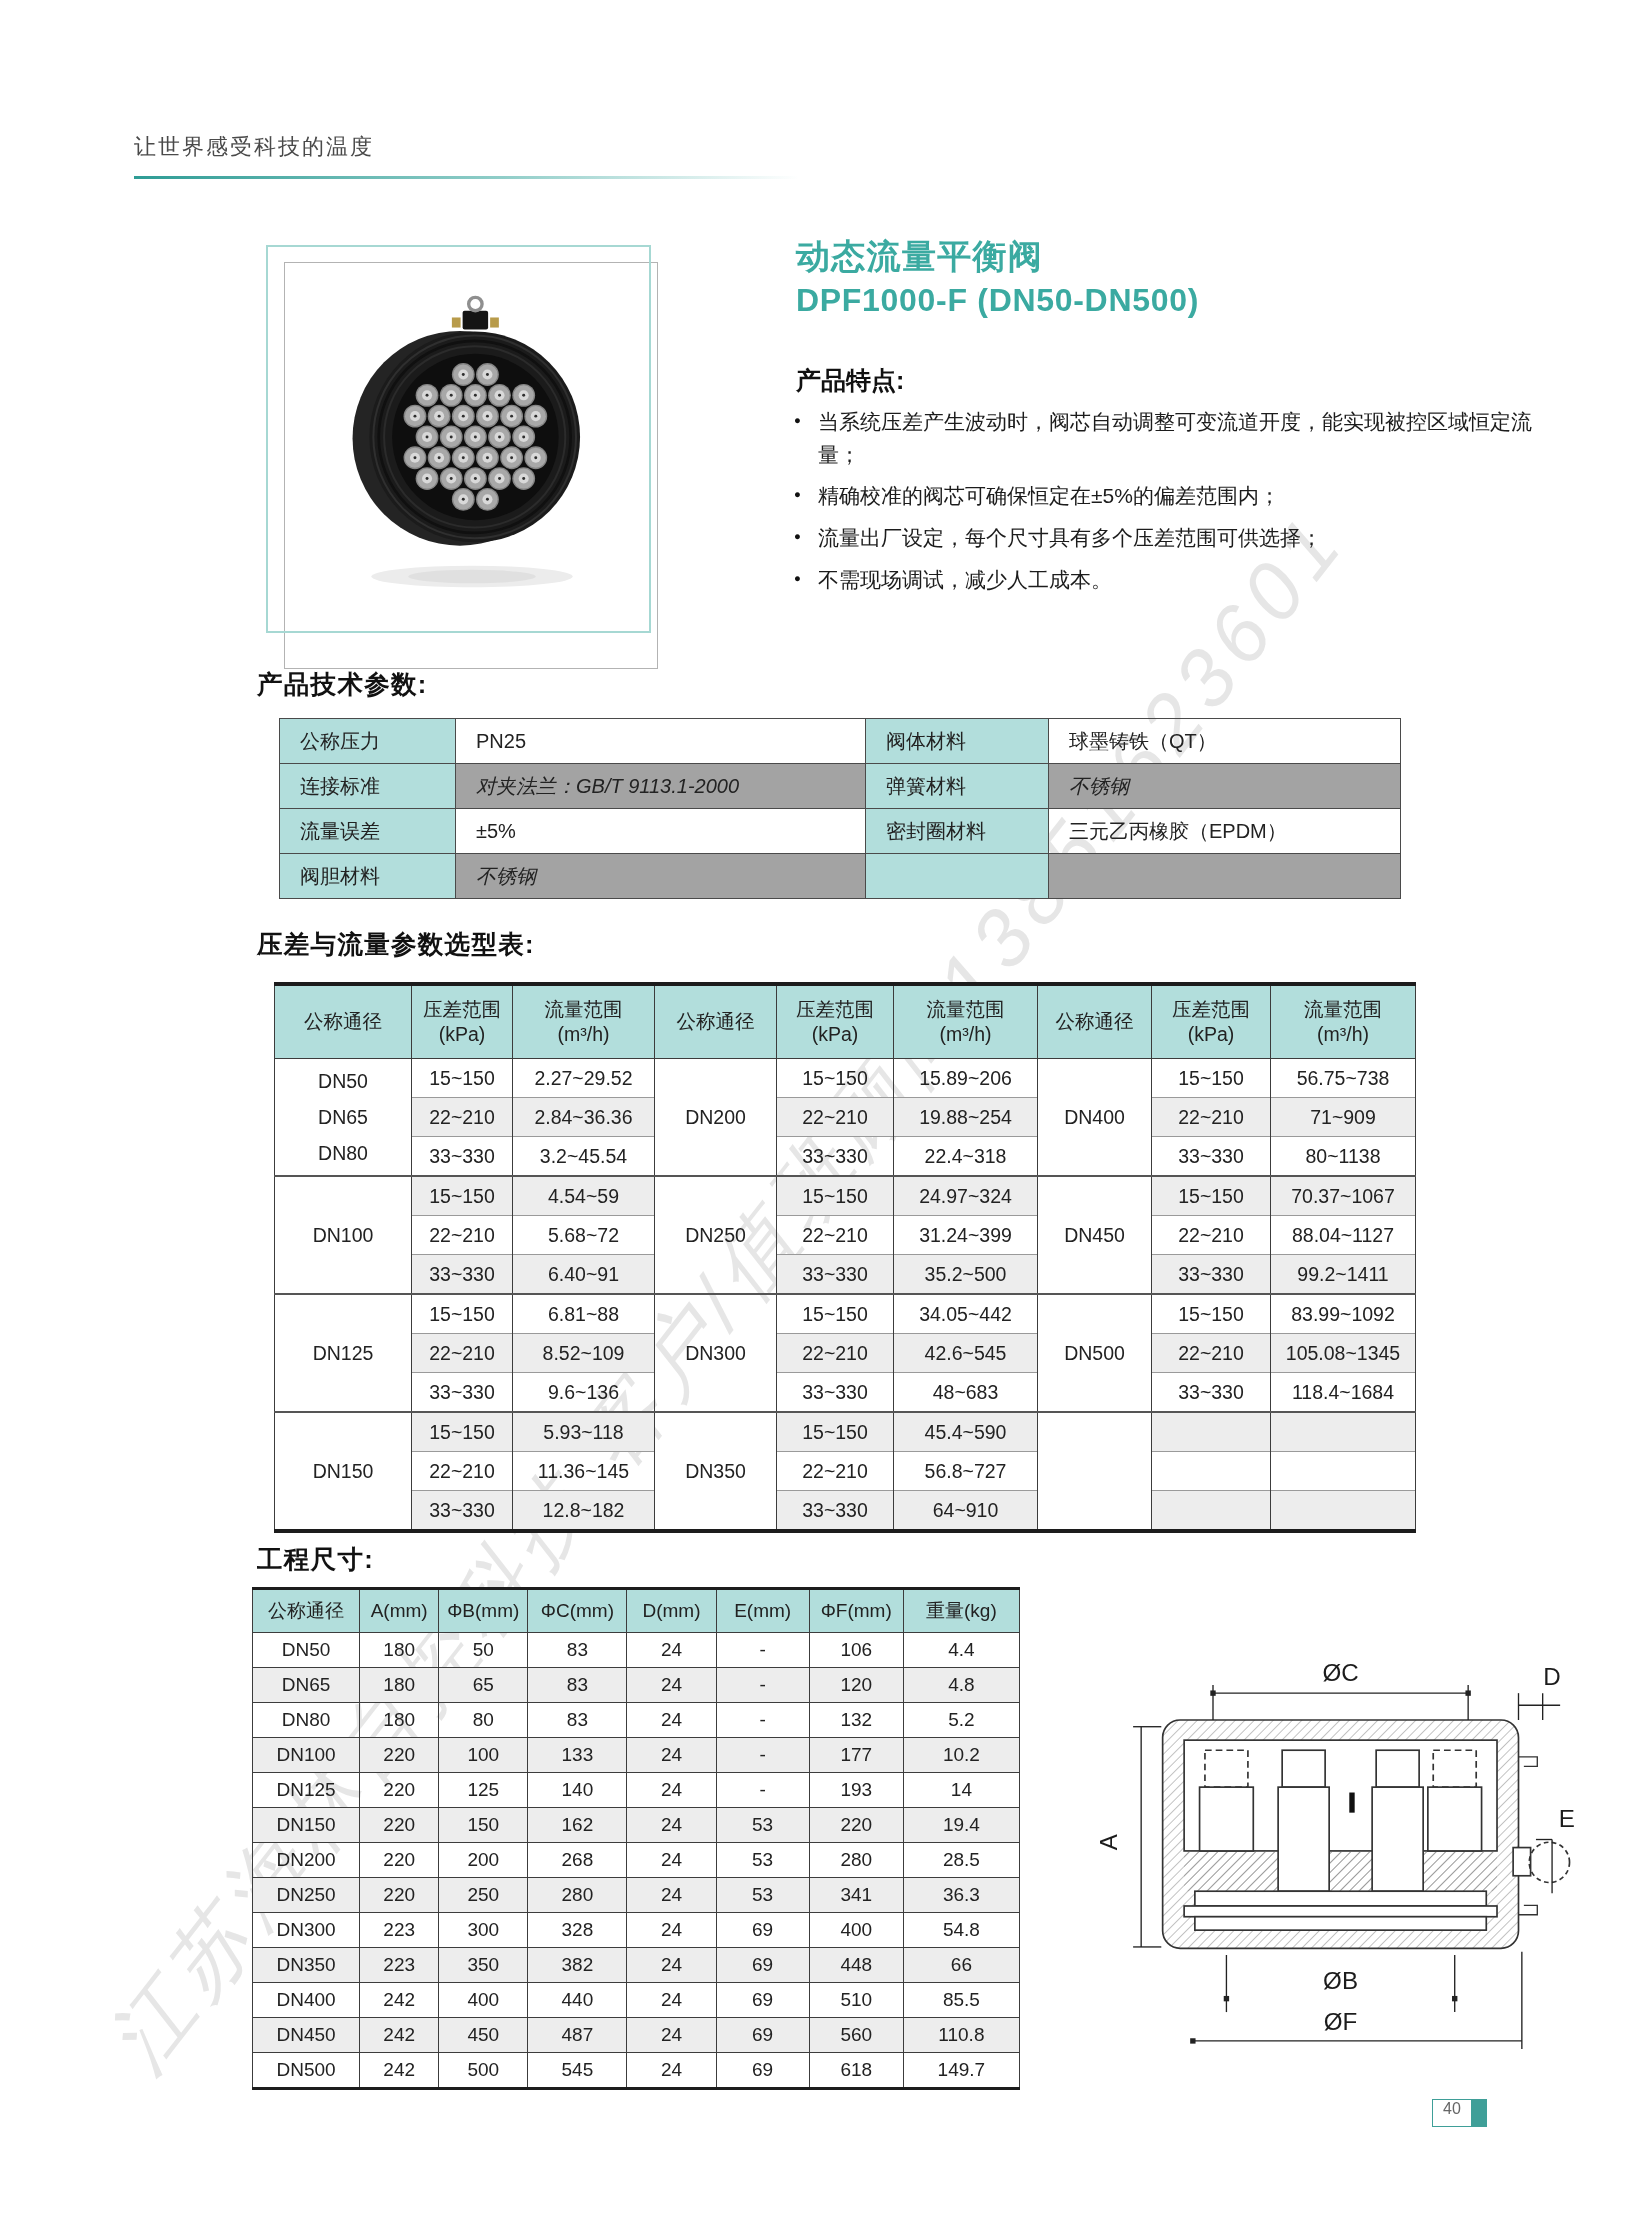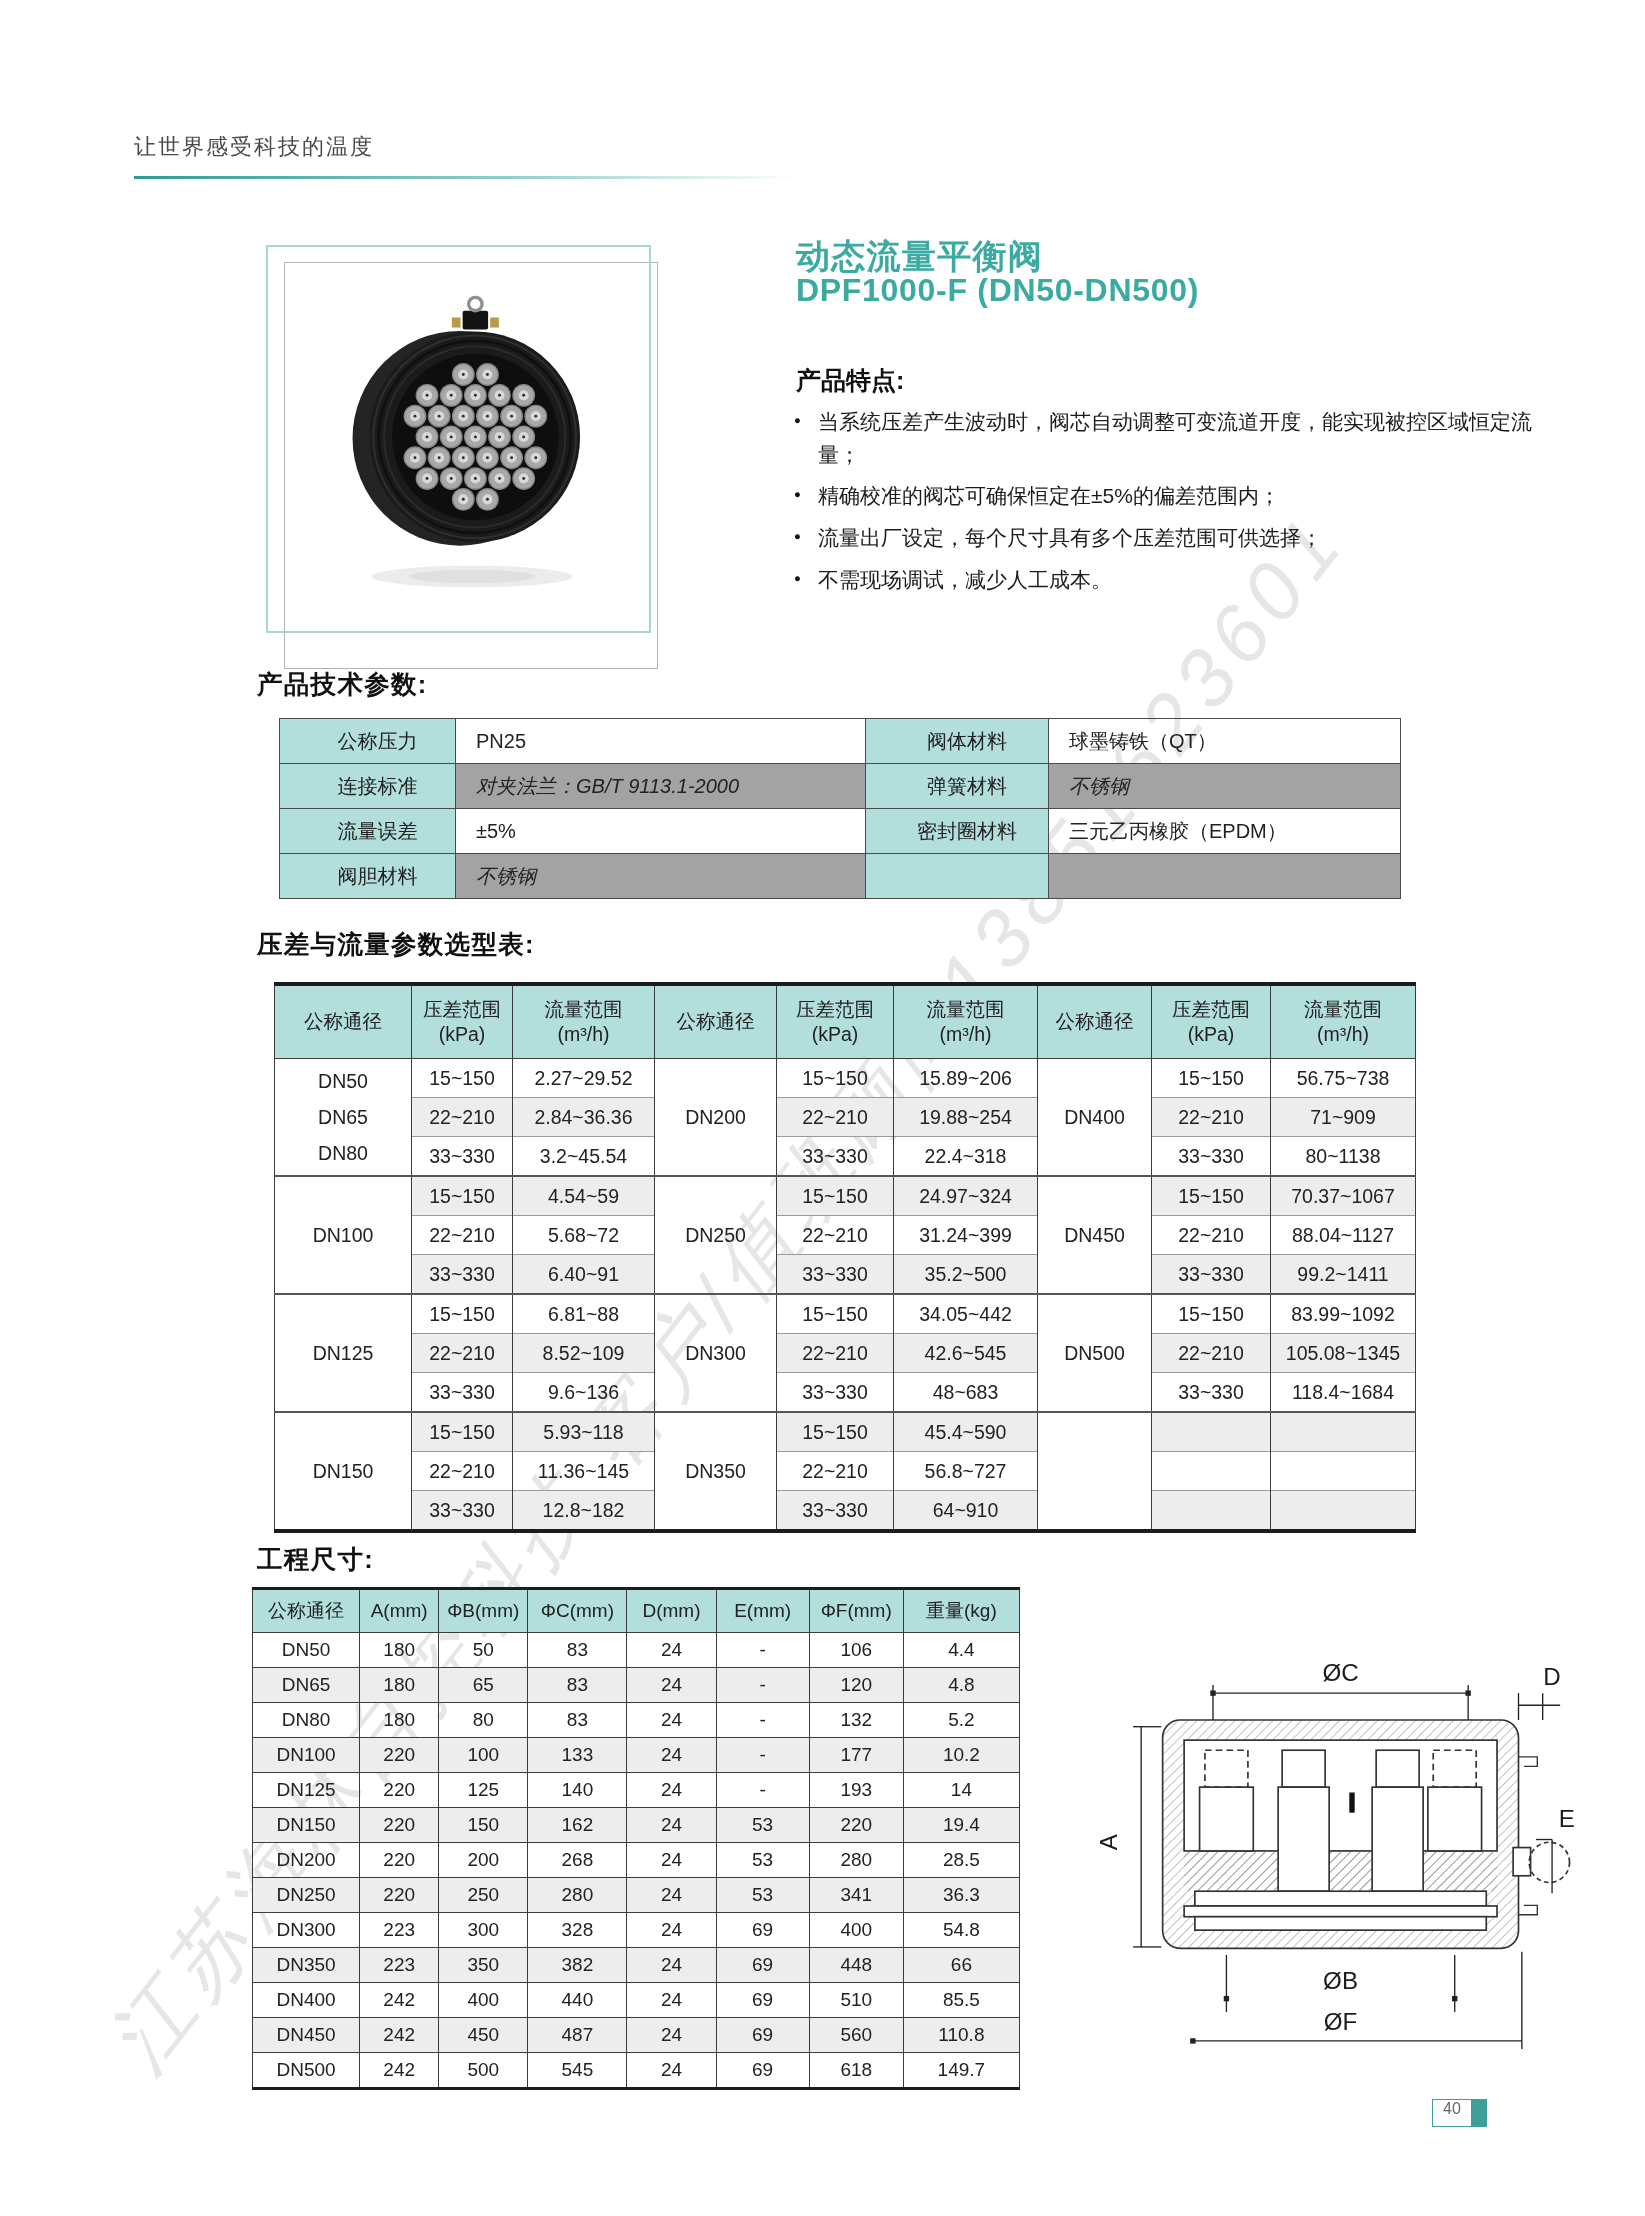--- a/index.html
+++ b/index.html
@@ -13,34 +13,34 @@
   .tagline{position:absolute;left:134px;top:132px;font-size:22px;color:#4a4a4a;letter-spacing:2px;z-index:2;}
   .header-rule{position:absolute;left:134px;top:176px;width:665px;height:3.4px;z-index:2;
                background:linear-gradient(to right,#2e9c95,#8fcdc8 55%,rgba(255,255,255,0));}
   .logo{position:absolute;left:1297px;top:107px;width:235px;height:101px;z-index:2;}
   
   .frame-gray{position:absolute;left:284px;top:262px;width:372px;height:405px;border:1.3px solid #b3b3b3;z-index:2;}
   .frame-teal{position:absolute;left:266px;top:245px;width:381px;height:384px;border:2px solid #a6d8d3;z-index:3;}
   .product-art{position:absolute;left:319px;top:289px;width:302px;height:316px;z-index:4;}
   
   .title1{position:absolute;left:796px;top:234px;font-size:34px;font-weight:bold;color:#3baaa1;z-index:2;letter-spacing:1.3px;}
-  .title2{position:absolute;left:796px;top:272px;font-size:32px;font-weight:bold;color:#3baaa1;z-index:2;letter-spacing:0.7px;}
+  .title2{position:absolute;left:796px;top:282px;font-size:32px;font-weight:bold;color:#3baaa1;z-index:2;letter-spacing:0.7px;}
   .features-heading{position:absolute;left:796px;top:364px;font-size:25px;font-weight:bold;color:#111;z-index:2;}
   .features{position:absolute;left:794px;top:406px;width:739px;margin:0;padding:0;list-style:none;z-index:2;}
   .features li{display:flex;font-size:21px;line-height:1.55;margin-bottom:9.4px;color:#1c1c1c;}
   .features .bullet{flex:0 0 24px;font-size:11.4px;padding-top:6px;color:#111;}
   .features .ftext{flex:1;}
   
   .sec-heading{position:absolute;font-size:25.5px;font-weight:bold;color:#111;z-index:2;letter-spacing:1.3px;}
   
   .tech-table{position:absolute;left:279px;top:718px;width:1122px;border-collapse:collapse;table-layout:fixed;
               z-index:2;font-size:20px;}
   .tech-table th,.tech-table td{border:1.3px solid #4a4a4a;height:44px;padding:0 0 0 20px;text-align:left;
               font-weight:normal;white-space:nowrap;overflow:hidden;}
-  .tech-table th.lbl{background:#b2dedc;text-align:center;}
+  .tech-table th.lbl{background:#b2dedc;}
   .tech-table tr.alt td{background:#a3a3a3;font-style:italic;}
   
   .sel-table{position:absolute;left:274px;top:982px;width:1142px;border-collapse:collapse;table-layout:fixed;
              z-index:2;font-size:19.5px;text-align:center;
              border-top:4px solid #1c1c1c;border-bottom:4px solid #1c1c1c;}
   .sel-table th{background:#b2dedc;height:70px;font-weight:normal;border:1.3px solid #3c3c3c;line-height:1.3;}
   .sel-table td{height:36px;border-left:1.3px solid #3c3c3c;border-right:1.3px solid #3c3c3c;white-space:nowrap;}
   .sel-table td.val{border-top:1.3px solid #9a9a9a;}
   .sel-table tr.alt td.val{background:#ededed;}
   .sel-table tr.group-start td{border-top:2px solid #555;}

